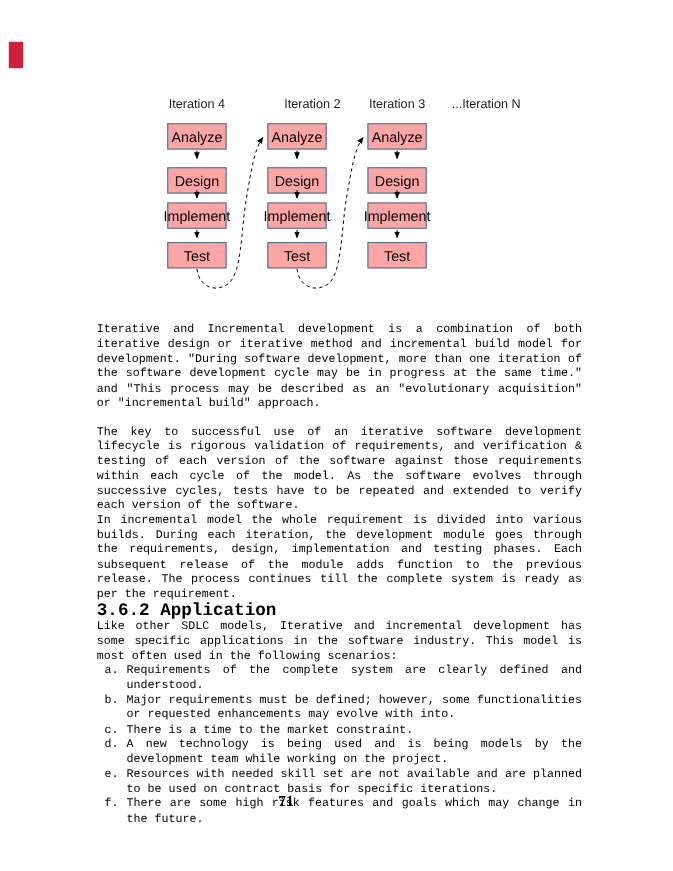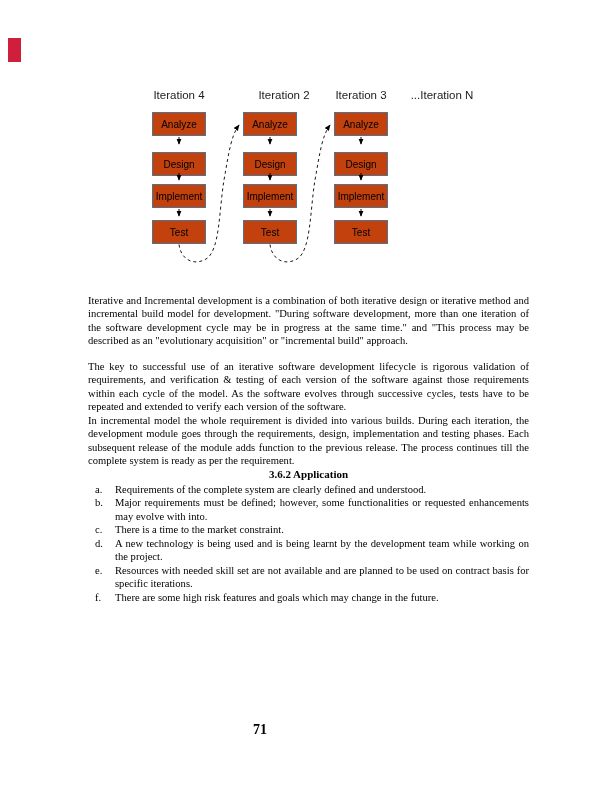--- a/index.html
+++ b/index.html
@@ -5,35 +5,35 @@
   html,body{margin:0;padding:0;background:#ffffff;}
   .page{position:relative;width:612px;height:792px;background:#ffffff;overflow:hidden;
         font-family:"Liberation Serif",serif;color:#000;}
   
   .red-mark{position:absolute;left:8px;top:38px;width:13px;height:24px;background:#cf1f3c;}
   
   .diagram{position:absolute;left:0;top:0;width:612px;height:280px;}
   .iter-header{position:absolute;top:89px;transform:translateX(-50%);
         font-family:"Liberation Sans",sans-serif;font-size:11.5px;color:#1c1c1c;white-space:nowrap;}
   .h1{left:179px}.h2{left:284px}.h3{left:361px}.h4{left:442px}
-  .pbox{position:absolute;width:54px;height:24px;background:#c2410c;border:1px solid #4f7391;
+  .pbox{position:absolute;width:54px;height:24px;background:#fca5a5;border:1px solid #4f7391;
         box-sizing:border-box;display:flex;align-items:center;justify-content:center;
-        font-family:"Liberation Sans",sans-serif;font-size:10px;color:#000;}
+        font-family:"Liberation Sans",sans-serif;font-size:13px;color:#000;}
   .c1{left:152px}.c2{left:243px}.c3{left:334px}
   .r1{top:112px}.r2{top:152px}.r3{top:184px}.r4{top:220px}
   .arrow-svg{position:absolute;left:0;top:0;pointer-events:none;}
   
   .caption{position:absolute;left:0;top:267px;width:612px;text-align:center;
         font-size:10px;font-weight:bold;font-style:italic;}
   
   .content{position:absolute;left:88px;top:294px;width:441px;
-        font-size:10.6px;line-height:13.45px;text-align:justify;}
+        font-size:10.6px;line-height:13.45px;text-align:justify;font-family:Liberation Mono, monospace;}
   .content p{margin:0;}
   .gap{height:12px;}
-  .sec-heading{font-size:11px;font-weight:bold;margin:1px 0 1px 0;text-align:center;}
+  .sec-heading{font-size:16px;font-weight:bold;margin:1px 0 1px 0;text-align:left;}
   .li{display:flex;}
   .li .marker{flex:none;width:20px;padding-left:7px;box-sizing:content-box;}
   .li .txt{flex:1;text-align:justify;}
   .page-number{position:absolute;left:0;top:722px;width:520px;text-align:center;
         font-size:14px;font-weight:bold;}
 </style>
 </head>
 <body>
 
 <div class="page">
@@ -85,36 +85,37 @@
     </svg>
   </div>
 
 
   <div class="content">
     <p>Iterative and Incremental development is a combination of both iterative design or iterative method and incremental build model for development. "During software development, more than one iteration of the software development cycle may be in progress at the same time." and "This process may be described as an "evolutionary acquisition" or "incremental build" approach.</p>
     <div class="gap"></div>
     <p>The key to successful use of an iterative software development lifecycle is rigorous validation of requirements, and verification &amp; testing of each version of the software against those requirements within each cycle of the model. As the software evolves through successive cycles, tests have to be repeated and extended to verify each version of the software.</p>
     <p>In incremental model the whole requirement is divided into various builds. During each iteration, the development module goes through the requirements, design, implementation and testing phases. Each subsequent release of the module adds function to the previous release. The process continues till the complete system is ready as per the requirement.</p>
     <div class="sec-heading">3.6.2 Application</div>
+    <p>Like other SDLC models, Iterative and incremental development has some specific applications in the software industry. This model is most often used in the following scenarios:</p>
 
     <div class="li">
       <span class="marker">a.</span>
       <span class="txt">Requirements of the complete system are clearly defined and understood.</span>
     </div>
     <div class="li">
       <span class="marker">b.</span>
       <span class="txt">Major requirements must be defined; however, some functionalities or requested enhancements may evolve with into.</span>
     </div>
     <div class="li">
       <span class="marker">c.</span>
       <span class="txt">There is a time to the market constraint.</span>
     </div>
     <div class="li">
       <span class="marker">d.</span>
-      <span class="txt">A new technology is being used and is being learnt by the development team while working on the project.</span>
+      <span class="txt">A new technology is being used and is being models by the development team while working on the project.</span>
     </div>
     <div class="li">
       <span class="marker">e.</span>
       <span class="txt">Resources with needed skill set are not available and are planned to be used on contract basis for specific iterations.</span>
     </div>
     <div class="li">
       <span class="marker">f.</span>
       <span class="txt">There are some high risk features and goals which may change in the future.</span>
     </div>
   </div>

